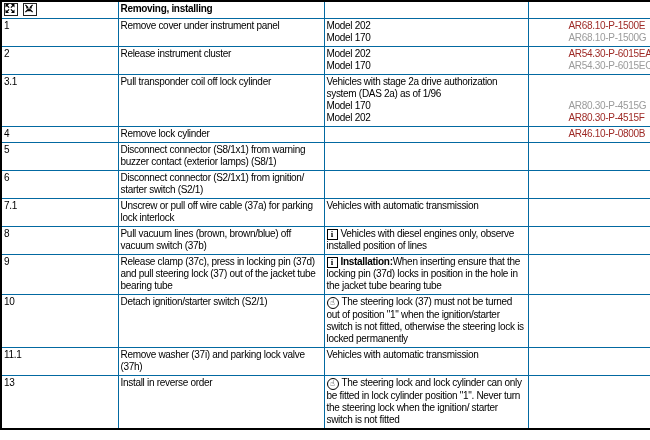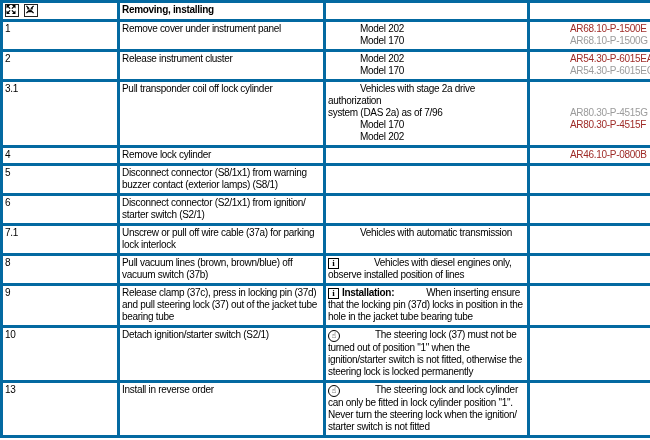--- a/index.html
+++ b/index.html
@@ -15,21 +15,21 @@
     border:2px solid #000;
     font-size:10px;
     line-height:12px;
     letter-spacing:-0.3px;
   }
   col.c1{width:117px}
   col.c2{width:206px}
   col.c3{width:204px}
   col.c4{width:123px}
   td{
-    border:3px solid #0369a1;
+    border:1px solid #0369a1;
     vertical-align:top;
     padding:1px 3px 2px 2px;
     overflow:hidden;
   }
   tr.hdr td{height:13px;}
   .title{font-weight:bold;}
   .icon-box{
     display:inline-block;width:12px;height:11px;
     border:1px solid #222;background:#fff;
     vertical-align:middle;margin-right:3px;
@@ -43,21 +43,21 @@
     font-weight:bold;font-size:9px;line-height:9px;
     text-align:center;margin-right:3px;
     letter-spacing:0;
   }
   .hand-icon{
     display:inline-block;width:10px;height:10px;
     border:1px solid #000;border-radius:50%;
     font-size:8px;line-height:10px;text-align:center;
     margin-right:3px;letter-spacing:0;
   }
-  .cond-text{white-space:pre-line;margin-left:32px;}
+  .cond-text{white-space:pre-line;}
   .code{min-height:12px;white-space:nowrap;margin-left:38px;}
   .code.red{color:var(--code-red,#9e2a26);}
   .code.gray{color:var(--code-gray,#9b9b9b);}
   b.inst{font-weight:bold;text-align:center;}
 </style>
 </head>
 <body>
 
 <table class="proc">
   <colgroup>
@@ -108,21 +108,21 @@
           <div class="code red">AR54.30-P-6015EA</div>
           <div class="code gray">AR54.30-P-6015EC</div>
         </td>
   </tr>
 
   <tr>
     <td>3.1</td>
     <td>Pull transponder coil off lock cylinder</td>
     <td>
           <div class="cond-item"><span class="cond-text">Vehicles with stage 2a drive authorization
-system (DAS 2a) as of 7/96</span></div>
+system (DAS 2a) as of 1/96</span></div>
           <div class="cond-item"><span class="cond-text">Model 170</span></div>
           <div class="cond-item"><span class="cond-text">Model 202</span></div>
         </td>
     <td>
           <div class="code"></div>
           <div class="code"></div>
           <div class="code gray">AR80.30-P-4515G</div>
           <div class="code red">AR80.30-P-4515F</div>
         </td>
   </tr>
@@ -179,20 +179,28 @@
 
   <tr>
     <td>10</td>
     <td>Detach ignition/starter switch (S2/1)</td>
     <td>
           <div class="cond-item"><span class="hand-icon">☝</span><span class="cond-text">The steering lock (37) must not be turned out of position "1" when the ignition/starter switch is not fitted, otherwise the steering lock is locked permanently</span></div>
         </td>
     <td></td>
   </tr>
 
+  <tr>
+    <td>11.1</td>
+    <td>Remove washer (37i) and parking lock valve (37h)</td>
+    <td>
+          <div class="cond-item"><span class="cond-text">Vehicles with automatic transmission</span></div>
+        </td>
+    <td></td>
+  </tr>
 
 
   <tr>
     <td>13</td>
     <td>Install in reverse order</td>
     <td>
           <div class="cond-item"><span class="hand-icon">☝</span><span class="cond-text">The steering lock and lock cylinder can only be fitted in lock cylinder position "1". Never turn the steering lock when the ignition/ starter switch is not fitted</span></div>
         </td>
     <td></td>
   </tr>

